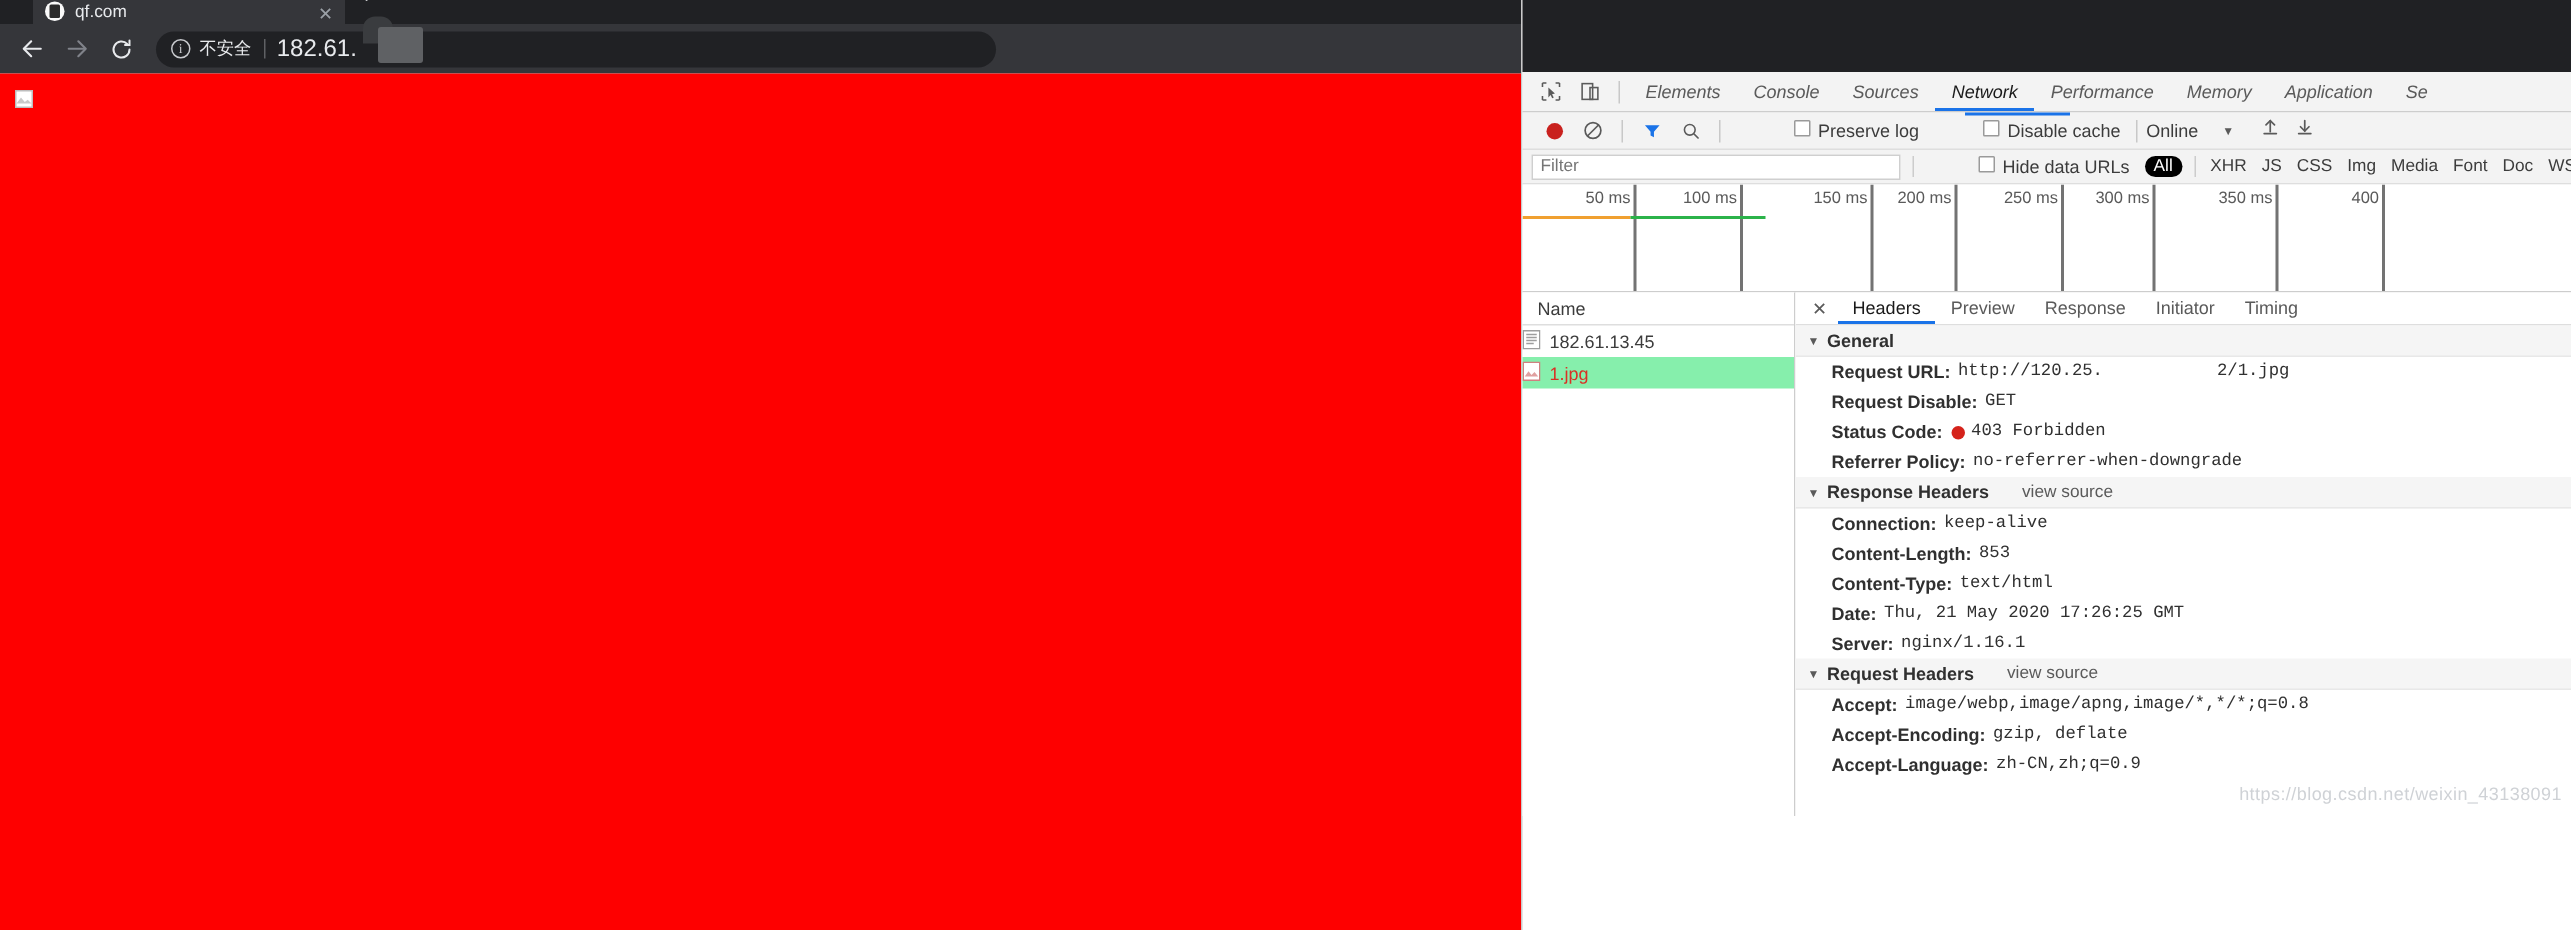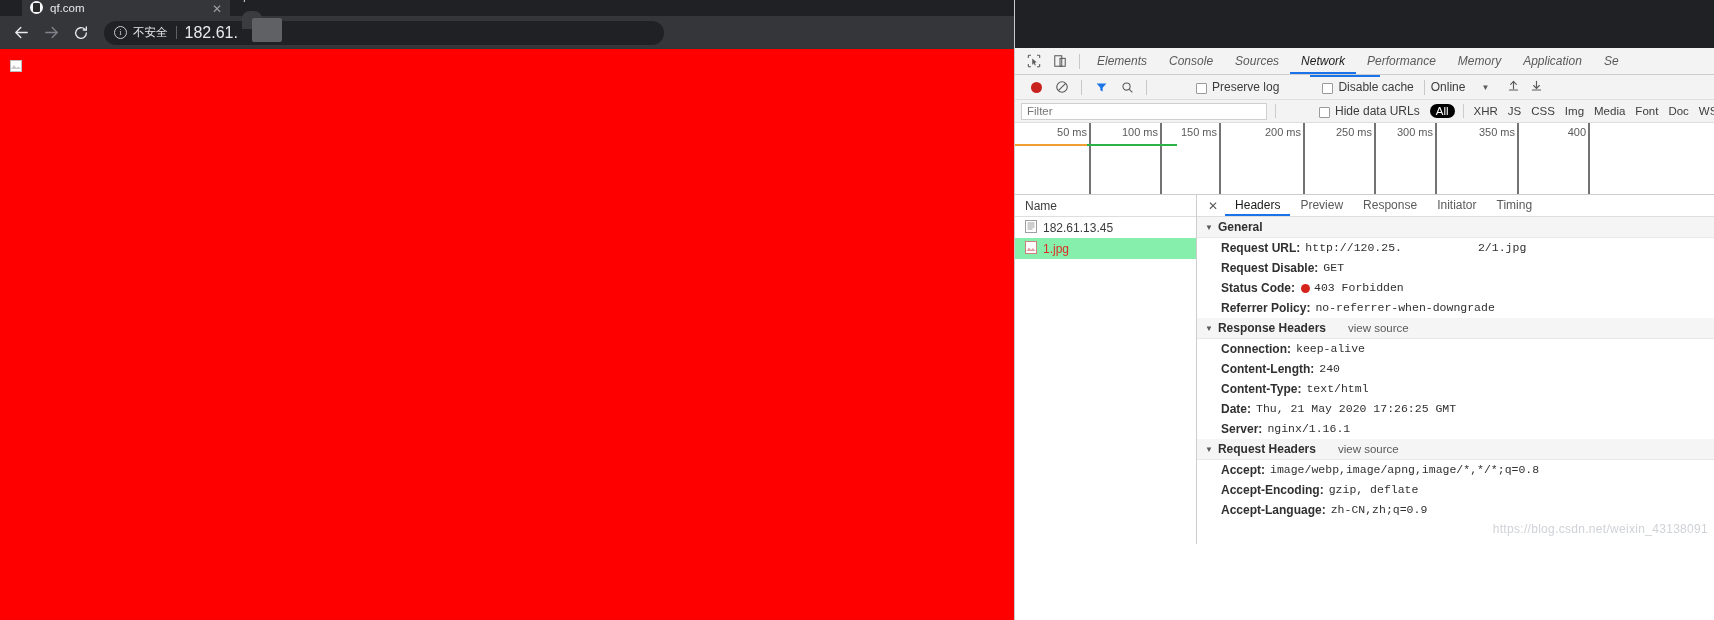--- a/index.html
+++ b/index.html
@@ -125,21 +125,21 @@
     width: 11px; height: 11px; border-radius: 50%; background: #c9211e; flex: 0 0 auto;
   }
   .clear-icon { flex: 0 0 auto; color: #5a5a5a; }
   .funnel { flex: 0 0 auto; }
   .magnifier { flex: 0 0 auto; color: #5a5a5a; }
   .chk {
     width: 11px; height: 11px; border: 1px solid #9a9a9a; background: #fff;
     flex: 0 0 auto; border-radius: 1px;
   }
   .chk-label { font-size: 12px; color: #3c3c3c; margin-left: 5px; white-space: nowrap; }
-  .chk-wrap { display: flex; align-items: flex-end; flex: 0 0 auto; margin-left: 10px; padding-left: 33px; }
+  .chk-wrap { display: flex; align-items: flex-start; flex: 0 0 auto; margin-left: 10px; padding-left: 33px; }
   .throttle {
     font-size: 12px; color: #3c3c3c; margin-left: 12px; white-space: nowrap; flex: 0 0 auto;
   }
   .caret-dn { margin-left: 16px; color: #5a5a5a; font-size: 8px; flex: 0 0 auto; }
   .updn { margin-left: 18px; color: #5a5a5a; flex: 0 0 auto; }
   .blue-underline {
     position: absolute; left: 1310px; top: 75px; width: 70px; height: 2px;
     background: #1a73e8;
   }
 
@@ -181,21 +181,21 @@
   .dt-split { position: relative; height: 349px; display: flex; }
   .dt-namecol {
     width: 182px; border-right: 1px solid #cdcdcd; background: #fff;
     flex: 0 0 auto;
   }
   .name-header {
     height: 22px; line-height: 22px; font-size: 12px; color: #3c3c3c;
     padding-left: 10px; border-bottom: 1px solid #dedede; background: #fff;
   }
   .name-row {
-    height: 21px; display: flex; align-items: center; padding-left: 10px;
+    height: 21px; display: flex; align-items: center; padding-left: 0;
     font-size: 12px; color: #3c3c3c; white-space: nowrap;
   }
   .name-row.err { background: #86efac; }
   .name-row .rname { margin-left: 6px; }
   .name-row.err .rname { color: #d93025; }
   .doc-icon, .img-icon { flex: 0 0 auto; }
 
   .dt-detail { flex: 1 1 auto; background: #fff; overflow: hidden; position: relative; }
   .detail-tabs {
     height: 22px; border-bottom: 1px solid #dedede; display: flex;
@@ -388,21 +388,21 @@
       <div class="ftype">Manife</div>
     </div>
 
     <div class="dt-timeline">
       <div class="tl-tick" style="left:74px">
           <span>50 ms</span>
         </div>
       <div class="tl-tick" style="left:145px">
           <span>100 ms</span>
         </div>
-      <div class="tl-tick" style="left:204px">
+      <div class="tl-tick" style="left:232px">
           <span>150 ms</span>
         </div>
       <div class="tl-tick" style="left:288px">
           <span>200 ms</span>
         </div>
       <div class="tl-tick" style="left:359px">
           <span>250 ms</span>
         </div>
       <div class="tl-tick" style="left:420px">
           <span>300 ms</span>
@@ -484,21 +484,21 @@
             <span class="tri">▼</span>
             <span>Response Headers</span>
             <span class="viewsrc">view source</span>
           </div>
           <div class="hrow">
             <span class="hkey">Connection:</span>
             <span class="hval">keep-alive</span>
           </div>
           <div class="hrow">
             <span class="hkey">Content-Length:</span>
-            <span class="hval">240</span>
+            <span class="hval">853</span>
           </div>
           <div class="hrow">
             <span class="hkey">Content-Type:</span>
             <span class="hval">text/html</span>
           </div>
           <div class="hrow">
             <span class="hkey">Date:</span>
             <span class="hval">Thu, 21 May 2020 17:26:25 GMT</span>
           </div>
           <div class="hrow">

